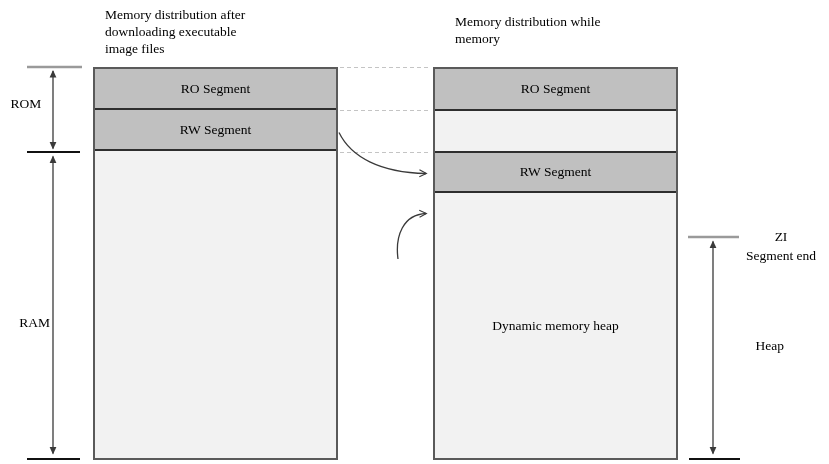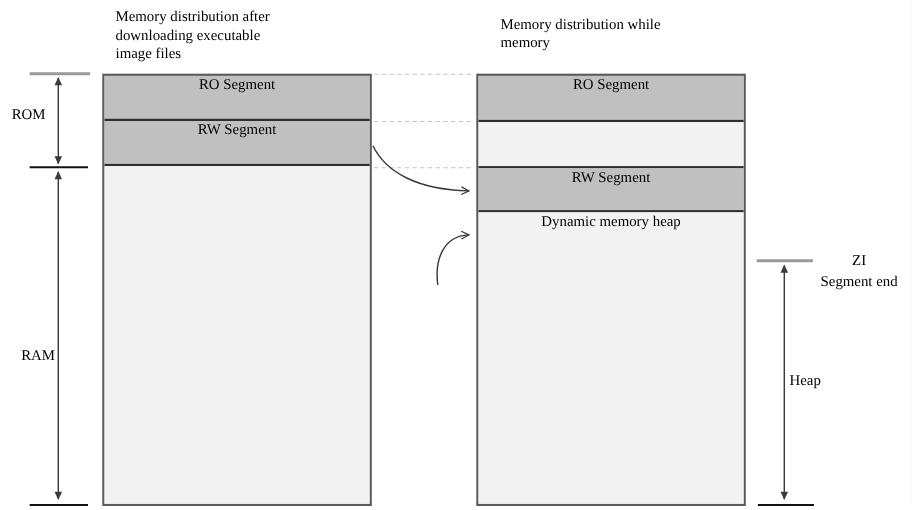--- a/index.html
+++ b/index.html
@@ -36,39 +36,39 @@
     position:absolute;
     top:67px;
     width:245px;height:393px;
     background:var(--light-fill);
     border:2px solid var(--col-border);
     display:flex;flex-direction:column;
   }
   .col-left{left:93px;}
   .col-right{left:433px;}
   .segment{
-    display:flex;align-items:flex-start;justify-content:center;
+    display:flex;align-items:center;justify-content:center;
     font-size:13.5px;
     flex:0 0 auto;
   }
   .seg-gray{background:var(--segment-fill);border-bottom:2px solid var(--divider);}
   .seg-light{background:var(--light-fill);border-bottom:2px solid var(--divider);}
   .seg-heap{flex:1 1 auto;background:var(--light-fill);}
   .h42{height:42px;}
   .h41{height:41px;}
   .h40{height:40px;}
   .side-label{
     position:absolute;
     font-size:13.5px;
     text-align:center;
     line-height:16px;
   }
   .lbl-rom{left:3px;top:96px;width:46px;}
   .lbl-ram{left:4px;top:315px;width:46px;text-align:right;}
-  .lbl-heap{left:702px;top:338px;width:60px;}
+  .lbl-heap{left:724px;top:338px;width:60px;text-align:right;}
   .lbl-zi-end{left:725px;top:227px;width:112px;line-height:19px;}
   svg.overlay{position:absolute;left:0;top:0;}
   .v-arrow{stroke:var(--arrow-color);stroke-width:1.3;fill:none;}
   .curve-arrow{stroke:var(--arrow-color);stroke-width:1.3;fill:none;}
   .tick-gray{stroke:var(--tick-gray);stroke-width:2.6;}
   .tick-black{stroke:var(--tick-black);stroke-width:1.8;}
   .dash-line{stroke:var(--dash-color);stroke-width:1;stroke-dasharray:4 3;fill:none;}
   .mk-fill{fill:var(--arrow-color);}
   .mk-open{stroke:var(--arrow-color);fill:none;stroke-width:1.1;}
 </style>

